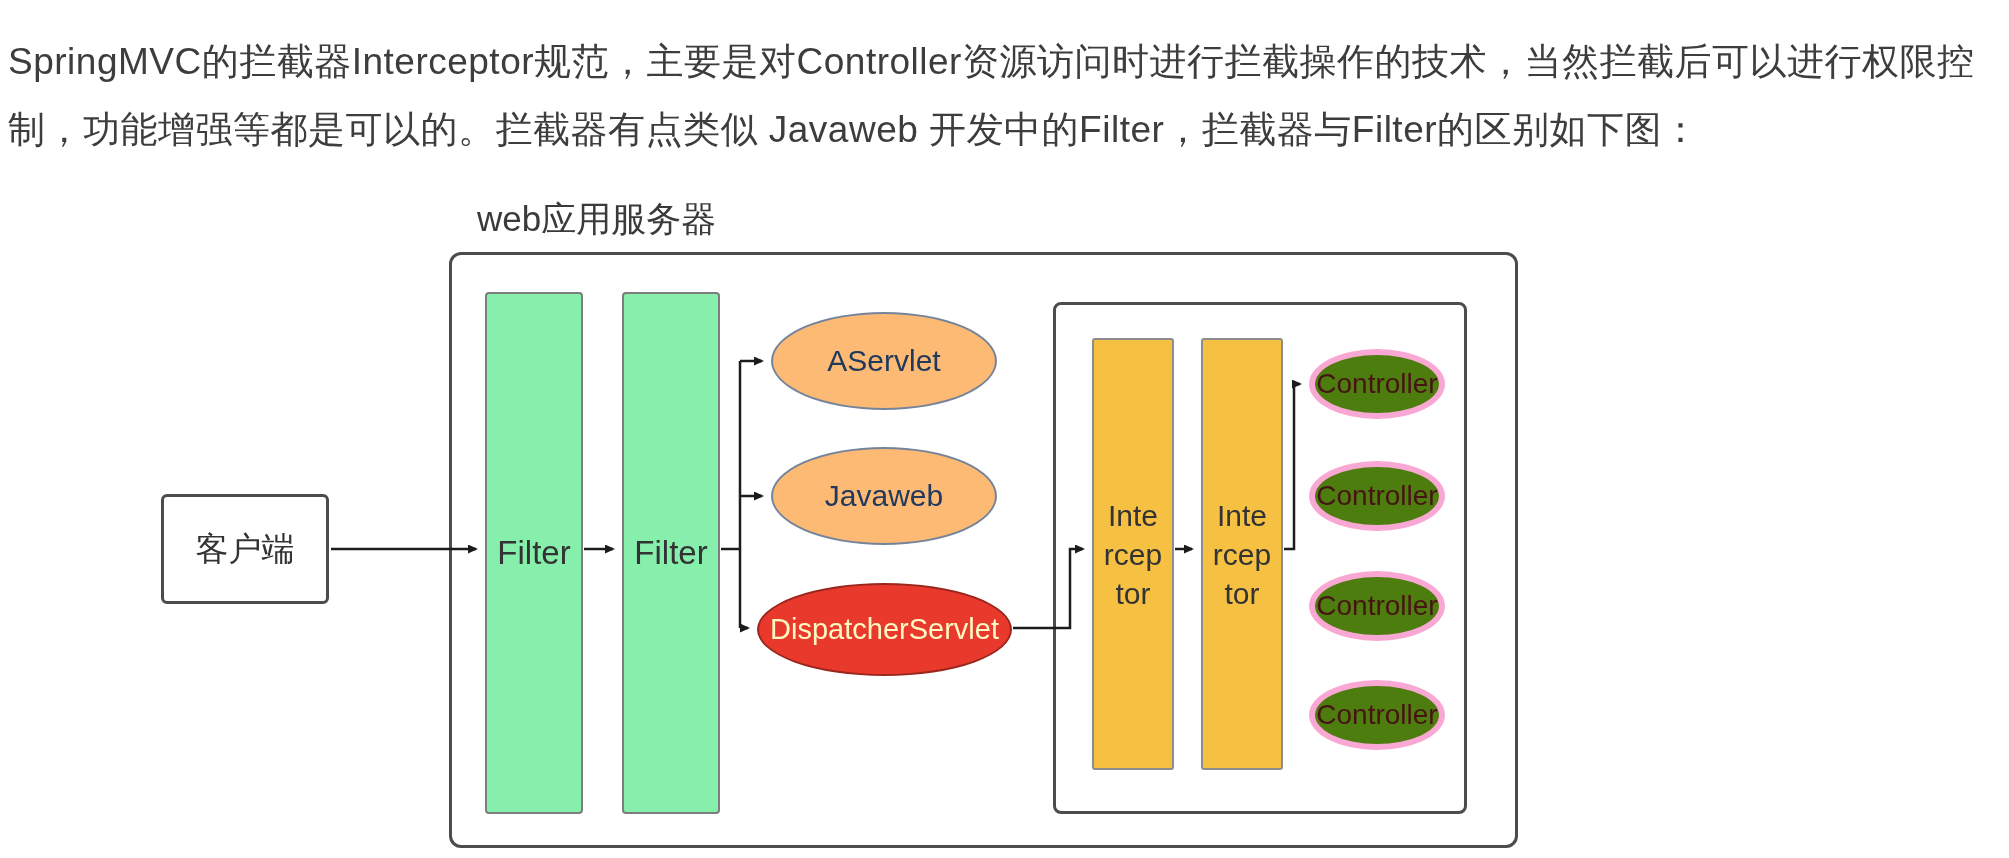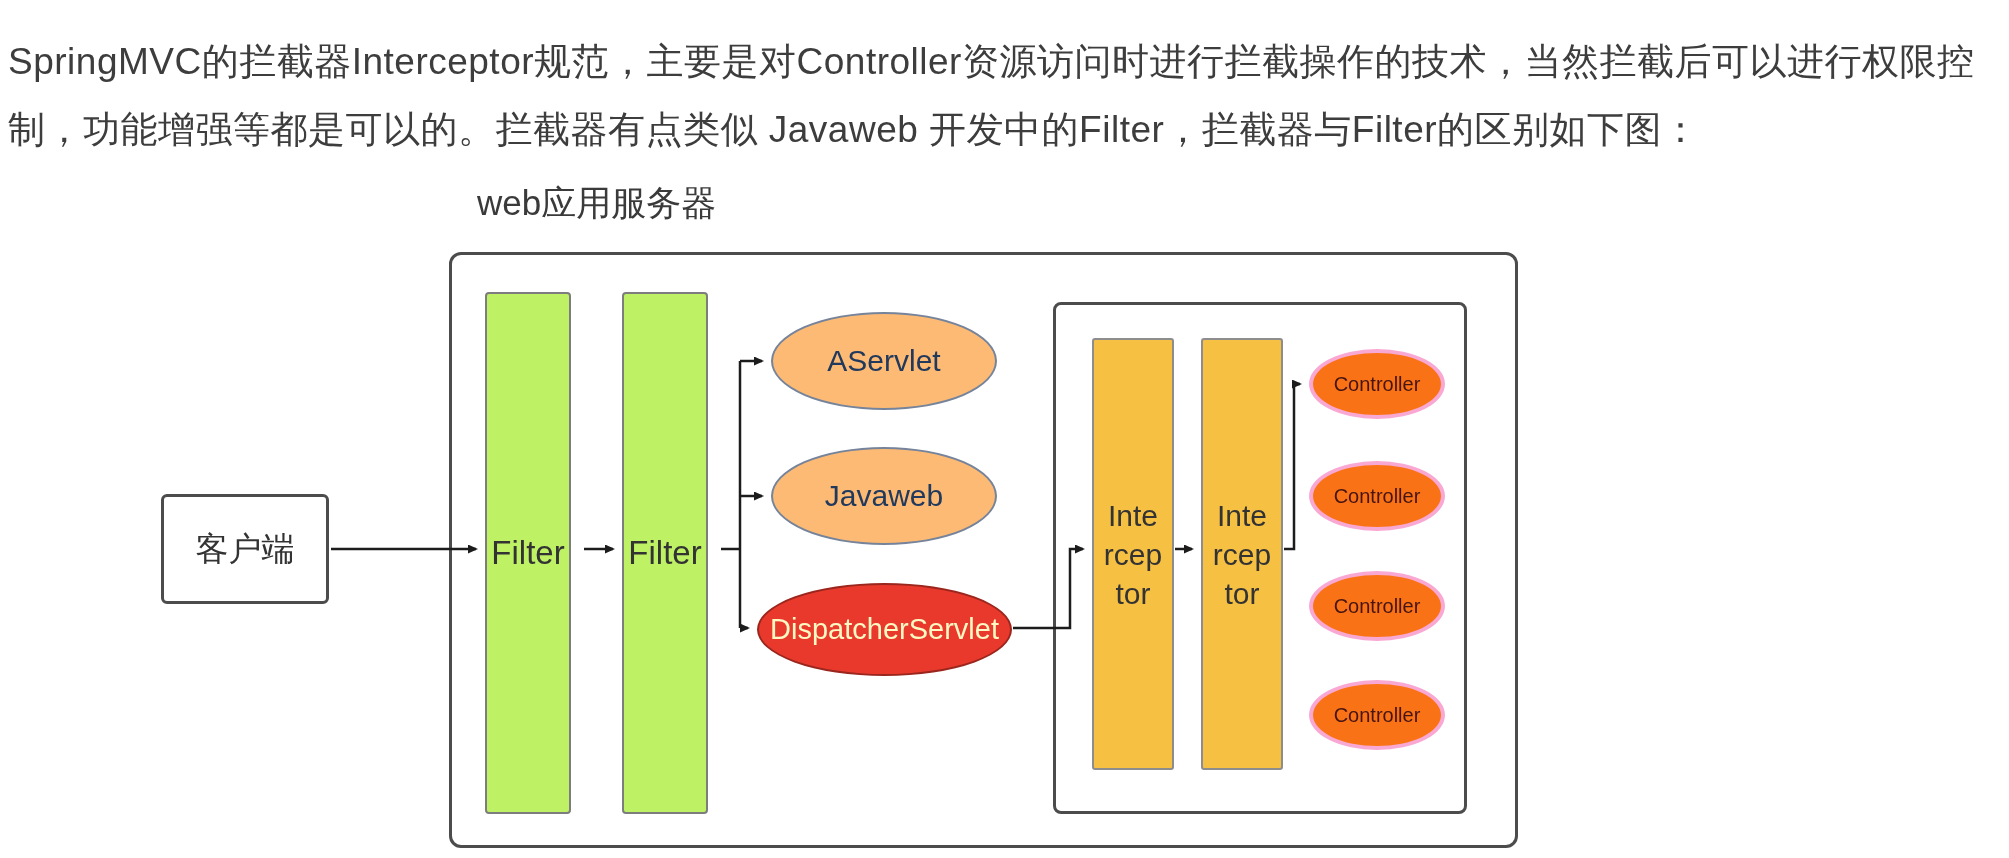--- a/index.html
+++ b/index.html
@@ -7,36 +7,36 @@
   body {
     width:2009px; height:858px; position:relative; overflow:hidden;
     background:#ffffff;
     font-family:"Liberation Sans","DejaVu Sans",sans-serif;
   }
   .para {
     position:absolute; left:8px; top:28px; width:1995px;
     font-size:37px; line-height:1.85; color:#3d3d3d; letter-spacing:0.5px;
   }
   .server-label {
-    position:absolute; left:477px; top:180px;
+    position:absolute; left:477px; top:196px;
     font-size:35px; color:#3a3a3a;
   }
   .outer-box {
     position:absolute; left:449px; top:252px; width:1069px; height:596px;
     border:3px solid #4c4c4c; border-radius:12px; background:transparent;
   }
   .client-box {
     position:absolute; left:161px; top:494px; width:168px; height:110px;
     border:3px solid #4c4c4c; border-radius:6px; background:#fff;
     display:flex; align-items:center; justify-content:center;
     font-size:33px; color:#333;
   }
   .filter {
-    position:absolute; top:292px; width:86px; height:522px;
-    background:#bef264; border:2px solid #7d7d7d; border-radius:4px;
+    position:absolute; top:292px; width:98px; height:522px;
+    background:#86efac; border:2px solid #7d7d7d; border-radius:4px;
     display:flex; align-items:center; justify-content:center;
     font-size:33px; color:#333;
   }
   .filter-1 { left:485px; }
   .filter-2 { left:622px; }
   .ellipse {
     position:absolute; border-radius:50%;
     display:flex; align-items:center; justify-content:center;
   }
   .servlet {
@@ -59,22 +59,22 @@
     position:absolute; top:338px; width:82px; height:432px;
     background:#f6c043; border:2px solid #8d8d8d; border-radius:3px;
     display:flex; align-items:center; justify-content:center;
     text-align:center; font-size:30px; line-height:1.3; color:#333;
     white-space:pre-line;
   }
   .interceptor-1 { left:1092px; }
   .interceptor-2 { left:1201px; }
   .controller {
     left:1309px; width:136px; height:70px;
-    background:#f97316; border:4px solid #f9a8d4;
-    color:#471414; font-size:20px;
+    background:#4d7c0f; border:6px solid #f9a8d4;
+    color:#471414; font-size:28px;
   }
   .controller-1 { top:349px; }
   .controller-2 { top:461px; }
   .controller-3 { top:571px; }
   .controller-4 { top:680px; }
   .connectors {
     position:absolute; left:0; top:0; width:2009px; height:858px;
     pointer-events:none;
   }
 </style>

